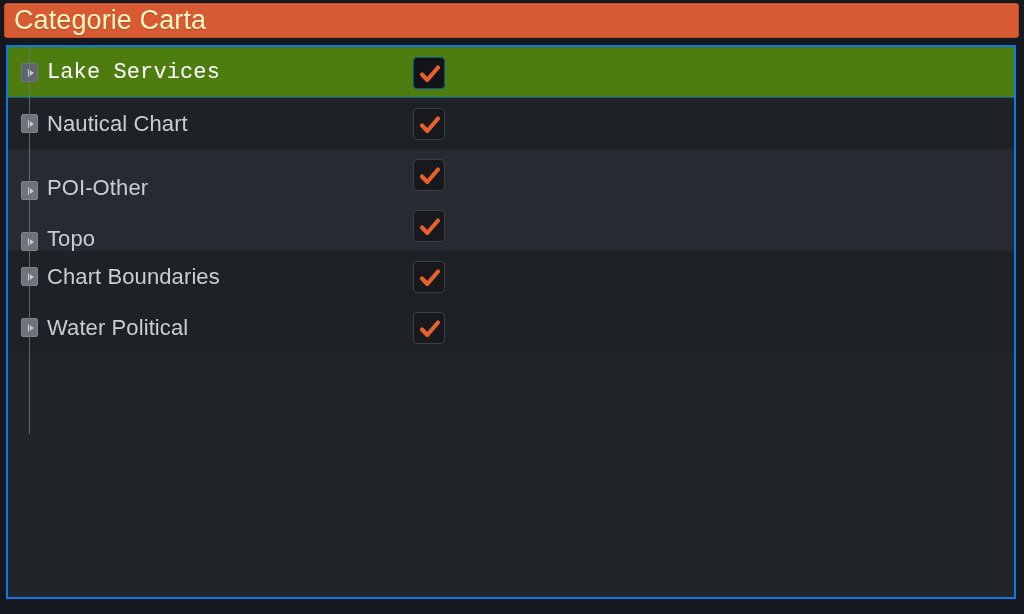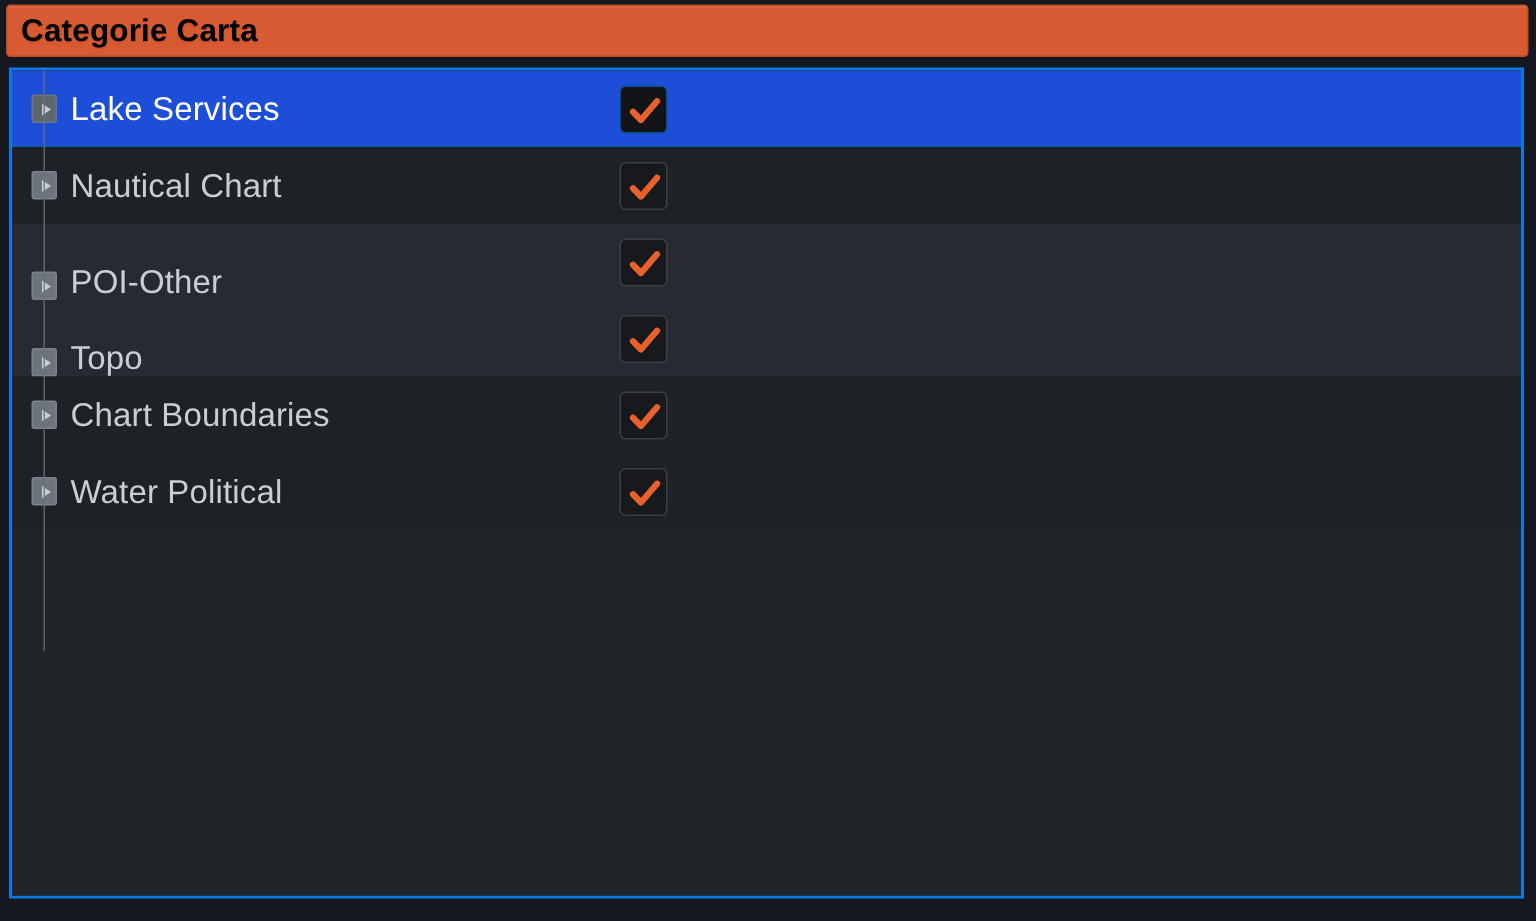--- a/index.html
+++ b/index.html
@@ -32,28 +32,27 @@
     height: 35px;
     background: #d85a33;
     border: 1px solid #c04d28;
     border-radius: 3px;
     box-sizing: border-box;
     display: flex;
     align-items: center;
     box-shadow: inset 0 1px 0 rgba(255,255,255,0.10);
   }
   .header-title {
-    color: #000000;
-    font-size: 21px;
+    color: #fef9c3;
+    font-size: 27px;
     line-height: 21px;
     padding-left: 9px;
     letter-spacing: 0.1px;
     white-space: nowrap;
     text-shadow: 0 1px 1px rgba(0,0,0,0.18);
-    font-weight: bold;
   }
 
   
   .list-panel {
     position: absolute;
     left: 6px;
     top: 45px;
     width: 1010px;
     height: 554px;
     box-sizing: border-box;
@@ -86,22 +85,23 @@
     position: relative;
     height: 51px;
     display: flex;
     align-items: center;
     box-sizing: border-box;
     z-index: 2;
   }
   .row.odd  { background: #272b31; align-items: flex-end; }
   .row.even { background: #1e2227; }
   .row.selected {
-    background: #1d4ed8;
+    background: #4d7c0f;
     box-shadow: inset 0 -1px 0 #0a5fb0;
+    font-family: Liberation Mono, monospace;
   }
 
   .expander {
     position: relative;
     flex: 0 0 auto;
     width: 17px;
     height: 19px;
     margin-left: 13px;
     background: #6e747c;
     border: 1px solid #7d838b;

